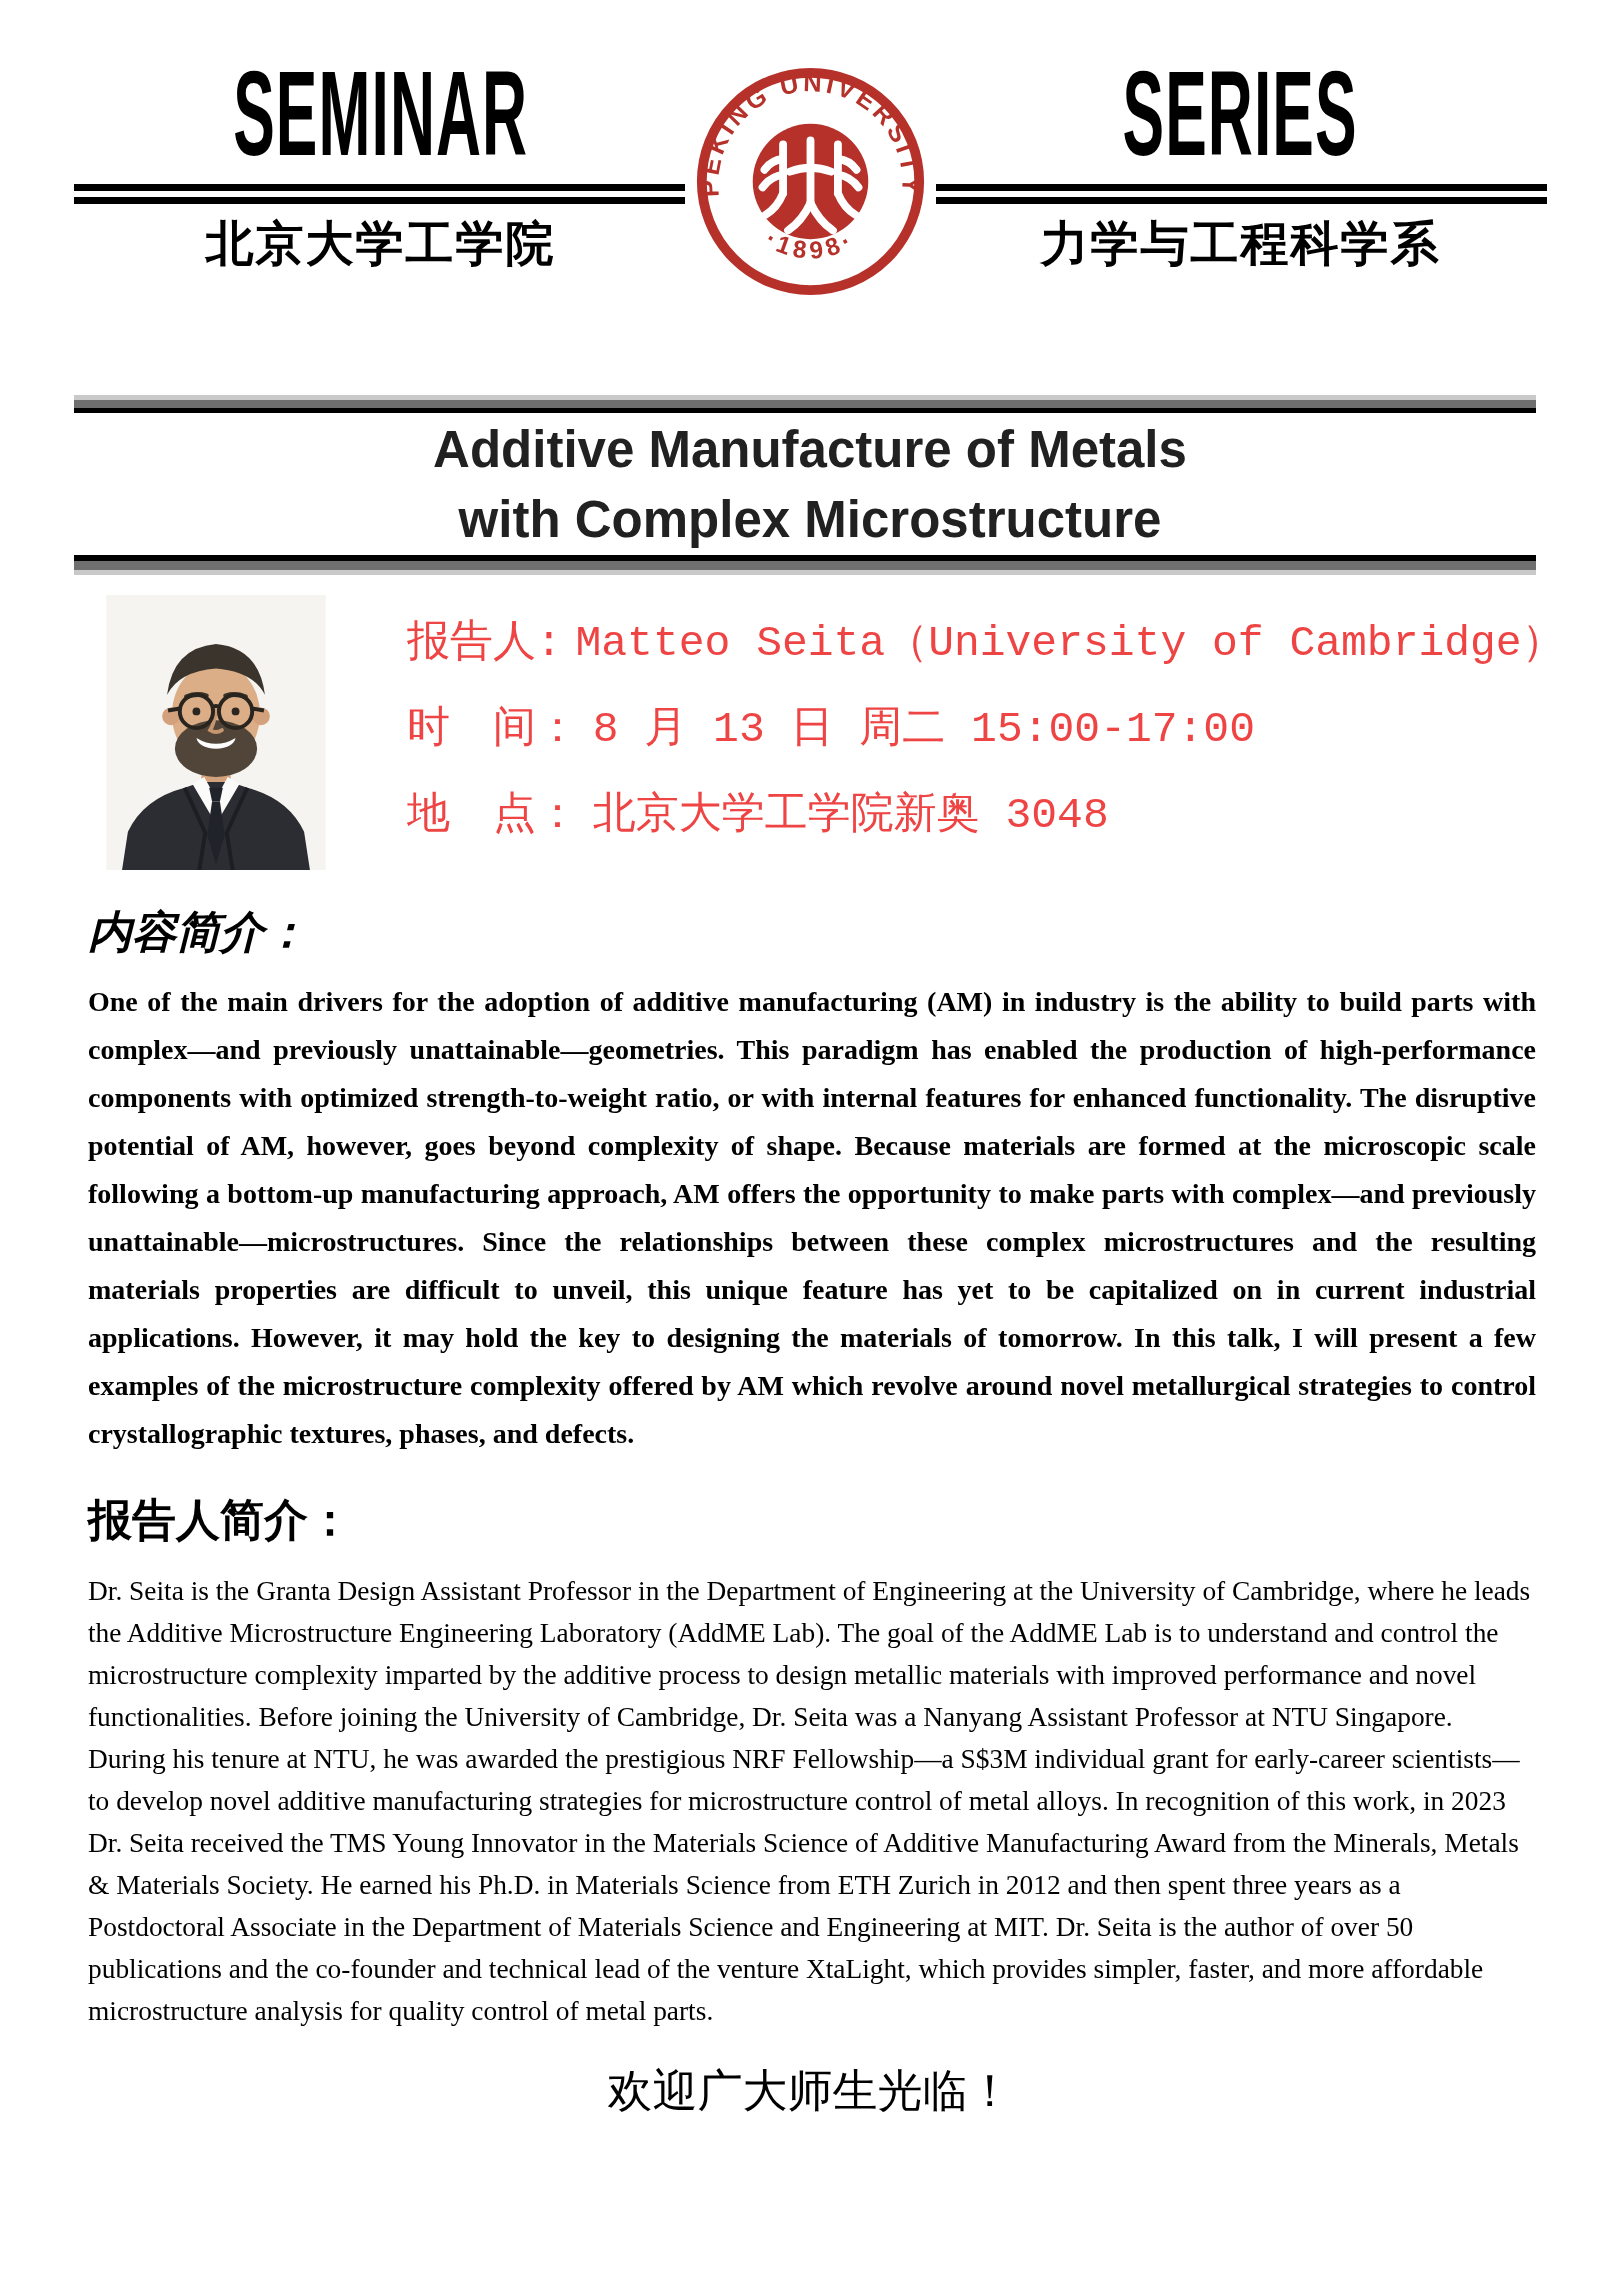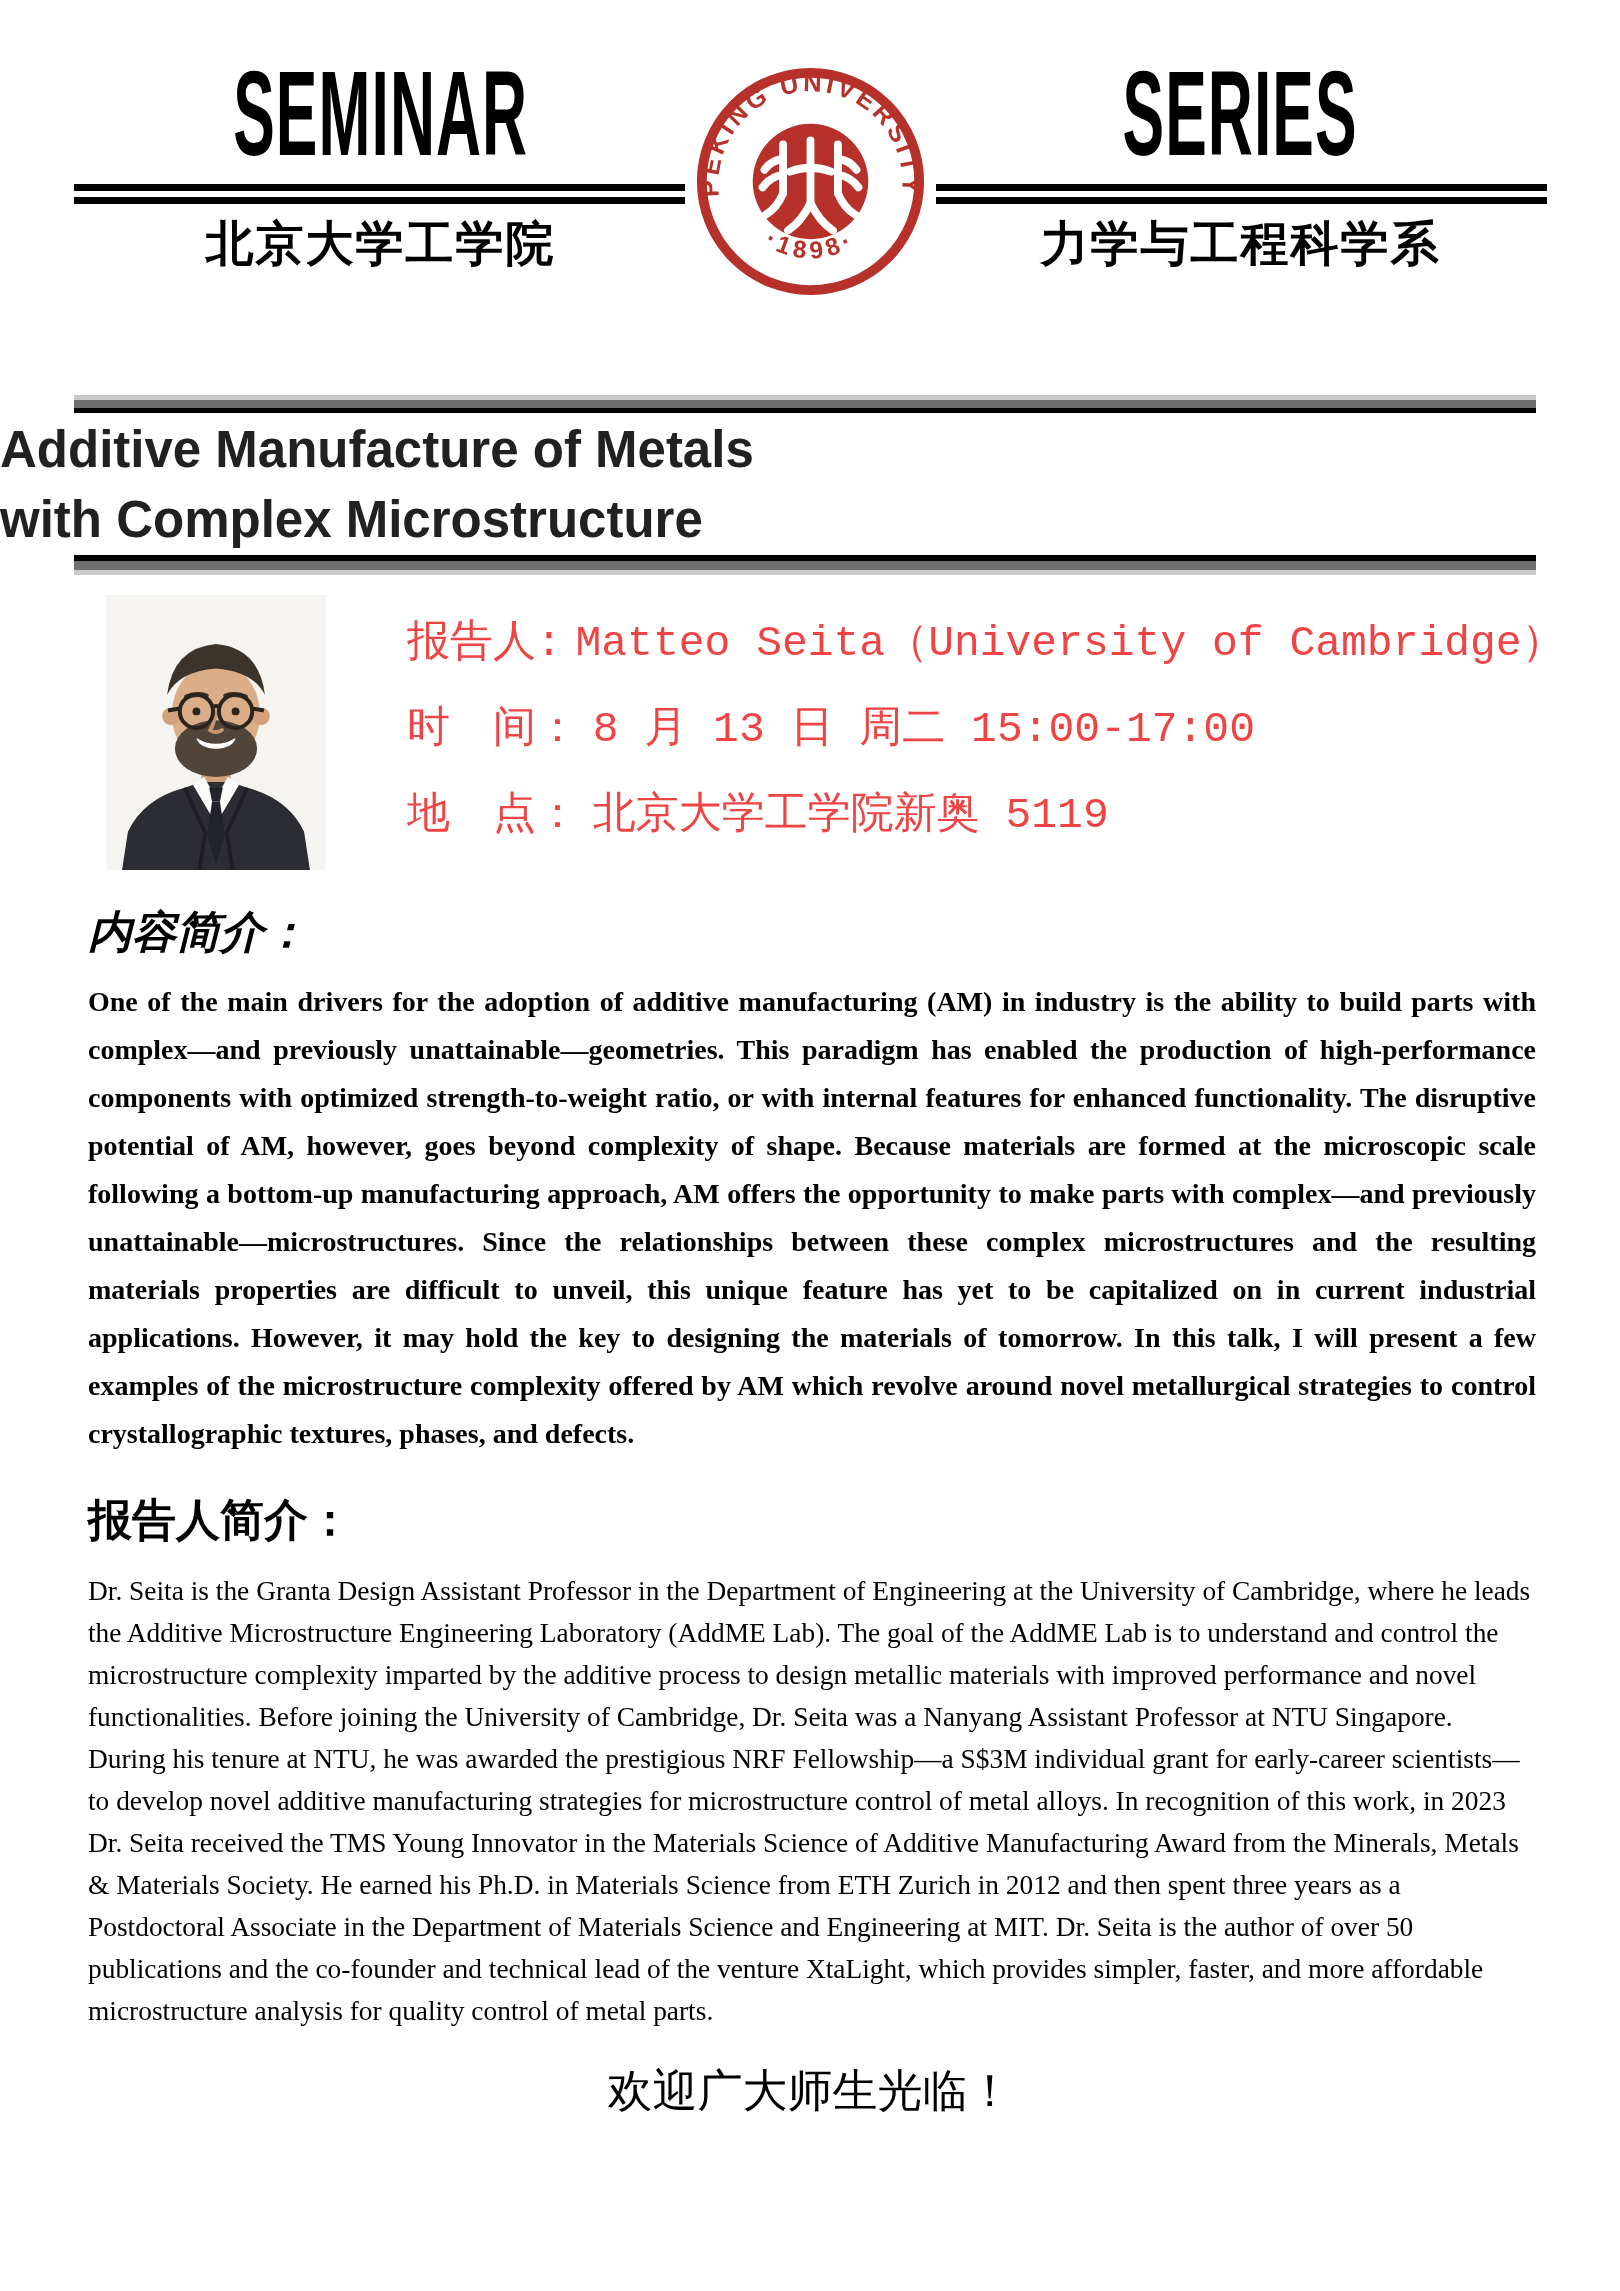--- a/index.html
+++ b/index.html
@@ -29,21 +29,21 @@
   .org-right{left:934px;}
   .logo-box{
     position:absolute;left:685px;top:53px;width:251px;height:257px;background:#fff;
     display:flex;align-items:center;justify-content:center;z-index:2;
   }
   
   .bar{position:absolute;left:74px;width:1462px;}
   .bar-top{top:395px;height:17.6px;background:linear-gradient(#c9c9c9 0 28%,#6f6f6f 28% 72%,#000 72% 100%);}
   .bar-bottom{top:555px;height:19.6px;background:linear-gradient(#000 0 30%,#6f6f6f 30% 75%,#c9c9c9 75% 100%);}
   .title{
-    position:absolute;left:0;top:415px;width:1620px;text-align:left;
+    position:absolute;left:0;top:415px;width:1620px;text-align:center;
     font-family:"Liberation Sans","DejaVu Sans",sans-serif;font-weight:700;
     font-size:51px;line-height:70px;color:#212121;letter-spacing:0;
   }
   
   .photo{position:absolute;left:106px;top:595px;width:220px;height:275px;}
   .info{position:absolute;left:407px;top:616px;}
   .info-line{
     height:55px;margin-bottom:31px;white-space:nowrap;
     font-family:"Liberation Mono","DejaVu Sans Mono",monospace;
     font-size:43px;line-height:55px;color:#ef4444;
@@ -171,21 +171,21 @@
   </div>
 
   <div class="info">
     <div class="info-line">
       <span class="info-label">报告人:</span><span class="info-value">Matteo Seita（University of Cambridge）</span>
     </div>
     <div class="info-line">
       <span class="info-label">时　间：</span><span class="info-value">8 月 13 日 周二 15:00-17:00</span>
     </div>
     <div class="info-line">
-      <span class="info-label">地　点：</span><span class="info-value">北京大学工学院新奥 5119</span>
+      <span class="info-label">地　点：</span><span class="info-value">北京大学工学院新奥 3048</span>
     </div>
   </div>
 
   <div class="sec-heading abstract-heading">内容简介：</div>
   <p class="body-text abstract-body">One of the main drivers for the adoption of additive manufacturing (AM) in industry is the ability to build parts with complex—and previously unattainable—geometries. This paradigm has enabled the production of high-performance components with optimized strength-to-weight ratio, or with internal features for enhanced functionality. The disruptive potential of AM, however, goes beyond complexity of shape. Because materials are formed at the microscopic scale following a bottom-up manufacturing approach, AM offers the opportunity to make parts with complex—and previously unattainable—microstructures. Since the relationships between these complex microstructures and the resulting materials properties are difficult to unveil, this unique feature has yet to be capitalized on in current industrial applications. However, it may hold the key to designing the materials of tomorrow. In this talk, I will present a few examples of the microstructure complexity offered by AM which revolve around novel metallurgical strategies to control crystallographic textures, phases, and defects.</p>
 
   <div class="sec-heading bio-heading">报告人简介：</div>
   <p class="body-text bio-body">Dr. Seita is the Granta Design Assistant Professor in the Department of Engineering at the University of Cambridge, where he leads the Additive Microstructure Engineering Laboratory (AddME Lab). The goal of the AddME Lab is to understand and control the microstructure complexity imparted by the additive process to design metallic materials with improved performance and novel functionalities. Before joining the University of Cambridge, Dr. Seita was a Nanyang Assistant Professor at NTU Singapore. During his tenure at NTU, he was awarded the prestigious NRF Fellowship—a S$3M individual grant for early-career scientists—to develop novel additive manufacturing strategies for microstructure control of metal alloys. In recognition of this work, in 2023 Dr. Seita received the TMS Young Innovator in the Materials Science of Additive Manufacturing Award from the Minerals, Metals &amp; Materials Society. He earned his Ph.D. in Materials Science from ETH Zurich in 2012 and then spent three years as a Postdoctoral Associate in the Department of Materials Science and Engineering at MIT. Dr. Seita is the author of over 50 publications and the co-founder and technical lead of the venture XtaLight, which provides simpler, faster, and more affordable microstructure analysis for quality control of metal parts.</p>
 
   <div class="footer">欢迎广大师生光临！</div>

